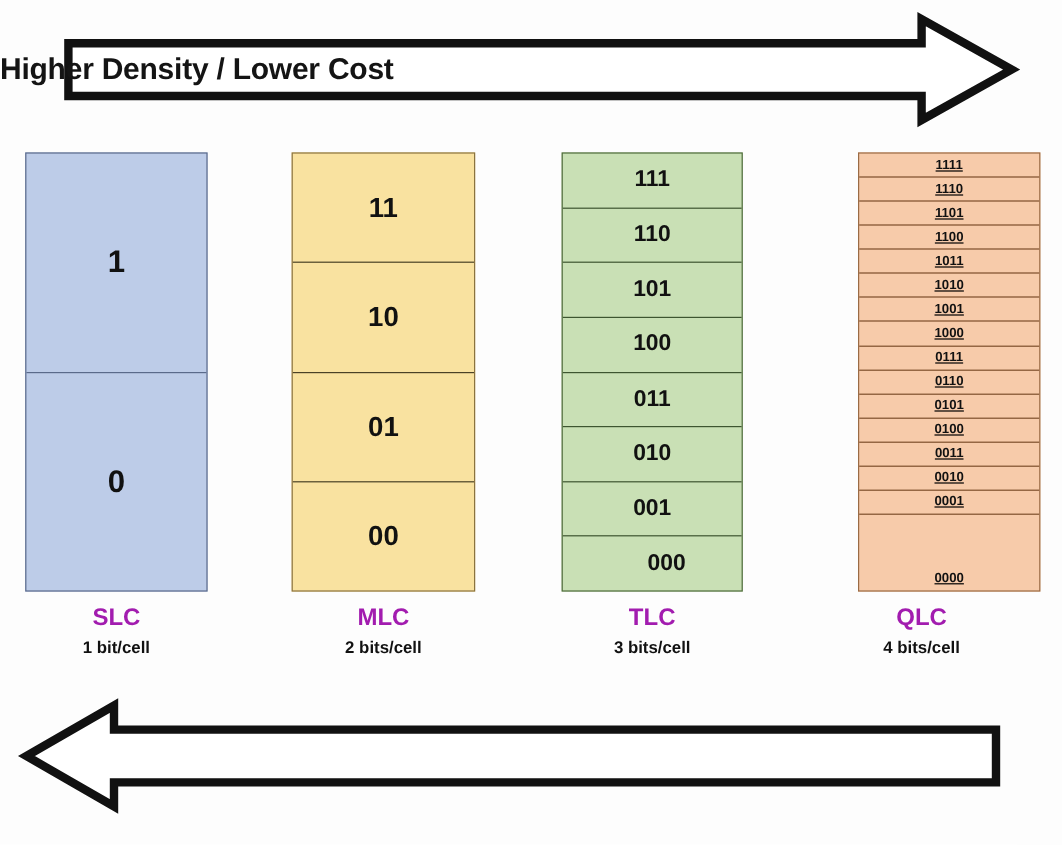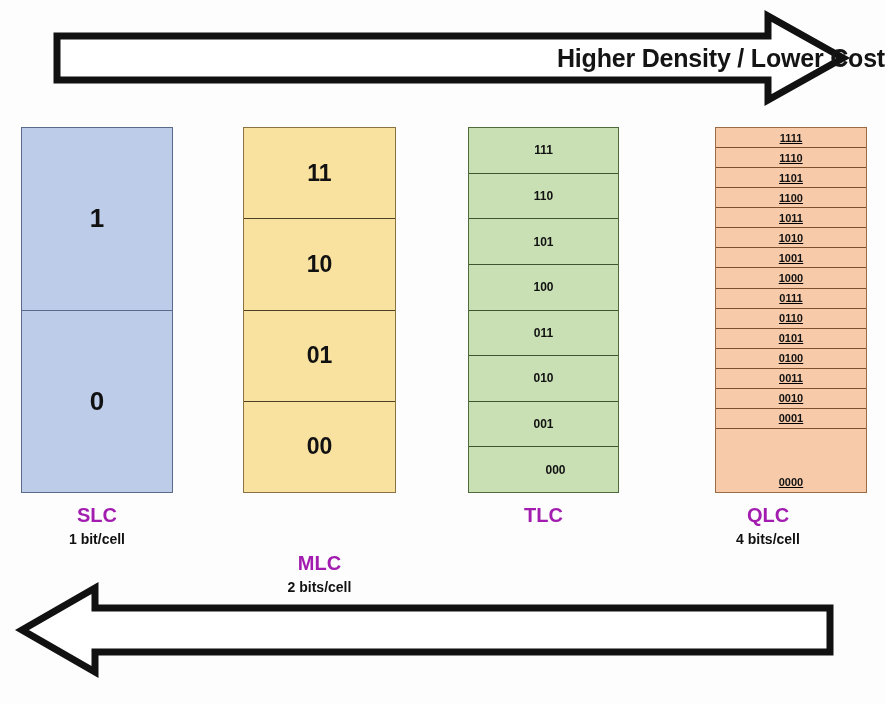--- a/index.html
+++ b/index.html
@@ -25,21 +25,21 @@
   .arrow-svg {
     position: absolute;
     left: 0;
     top: 0;
     display: block;
   }
   .arrow-label {
     position: absolute;
     left: 0;
     width: 885px;
-    text-align: right;
+    text-align: left;
     font-family: "Liberation Sans", sans-serif;
     font-weight: bold;
     font-size: 25px;
     color: #141414;
     letter-spacing: -0.2px;
     white-space: nowrap;
   }
   #arrow-top-wrap { top: 0; height: 118px; }
   #arrow-top-label { top: 44px; }
   #arrow-bottom-wrap { top: 578px; height: 126px; }
@@ -77,21 +77,21 @@
   #col-slc .cell { border-bottom: 1px solid #5a6a8a; font-size: 26px; }
   #col-slc .cell:last-child { border-bottom: none; }
 
   
   #col-mlc { left: 243px; width: 153px; border: 1px solid #8a7340; }
   #col-mlc .cell { border-bottom: 1px solid #4a4126; font-size: 23px; }
   #col-mlc .cell:last-child { border-bottom: none; text-align: right; }
 
   
   #col-tlc { left: 468px; width: 151px; border: 1px solid #4f6b3c; }
-  #col-tlc .cell { border-bottom: 1px solid #3d5530; font-size: 12px; }
+  #col-tlc .cell { border-bottom: 1px solid #3d5530; font-size: 19px; }
   #col-tlc .cell:last-child { border-bottom: none; margin-left: 24px; }
 
   
   #col-qlc { left: 715px; width: 152px; border: 1px solid #9a6b45; text-decoration: underline; }
   #col-qlc .cell { border-bottom: 1px solid #7d4f2c; font-size: 11px; }
   #col-qlc .cell:last-child { border-bottom: none; margin-top: 44px; }
 
   
   .caption {
     position: absolute;
@@ -106,21 +106,21 @@
     white-space: nowrap;
   }
   .caption .sub {
     font-weight: bold;
     font-size: 14px;
     color: #111111;
     line-height: 22px;
     white-space: nowrap;
   }
   #cap-slc { top: 503px; left: 21px; width: 152px; }
-  #cap-mlc { top: 503px; left: 243px; width: 153px; margin-top: 48px; }
+  #cap-mlc { top: 503px; left: 243px; width: 153px; }
   #cap-tlc { top: 503px; left: 468px; width: 151px; }
   #cap-qlc { top: 503px; left: 692px; width: 152px; }
 </style>
 </head>
 <body>
 
 <div id="page">
 
   <div class="arrow-wrap" id="arrow-top-wrap">
     <svg class="arrow-svg" width="885" height="118" viewBox="0 0 885 118">
@@ -177,20 +177,21 @@
   <div class="caption" id="cap-slc">
     <div class="title">SLC</div>
     <div class="sub">1 bit/cell</div>
   </div>
   <div class="caption" id="cap-mlc">
     <div class="title">MLC</div>
     <div class="sub">2 bits/cell</div>
   </div>
   <div class="caption" id="cap-tlc">
     <div class="title">TLC</div>
+    <div class="sub">3 bits/cell</div>
   </div>
   <div class="caption" id="cap-qlc">
     <div class="title">QLC</div>
     <div class="sub">4 bits/cell</div>
   </div>
 
   <div class="arrow-wrap" id="arrow-bottom-wrap">
     <svg class="arrow-svg" width="885" height="126" viewBox="0 0 885 126">
       <polygon points="830,30 95,30 95,10 22,52 95,94 95,74 830,74" fill="#ffffff" stroke="#111111" stroke-width="7" stroke-linejoin="miter"></polygon>
     </svg>

